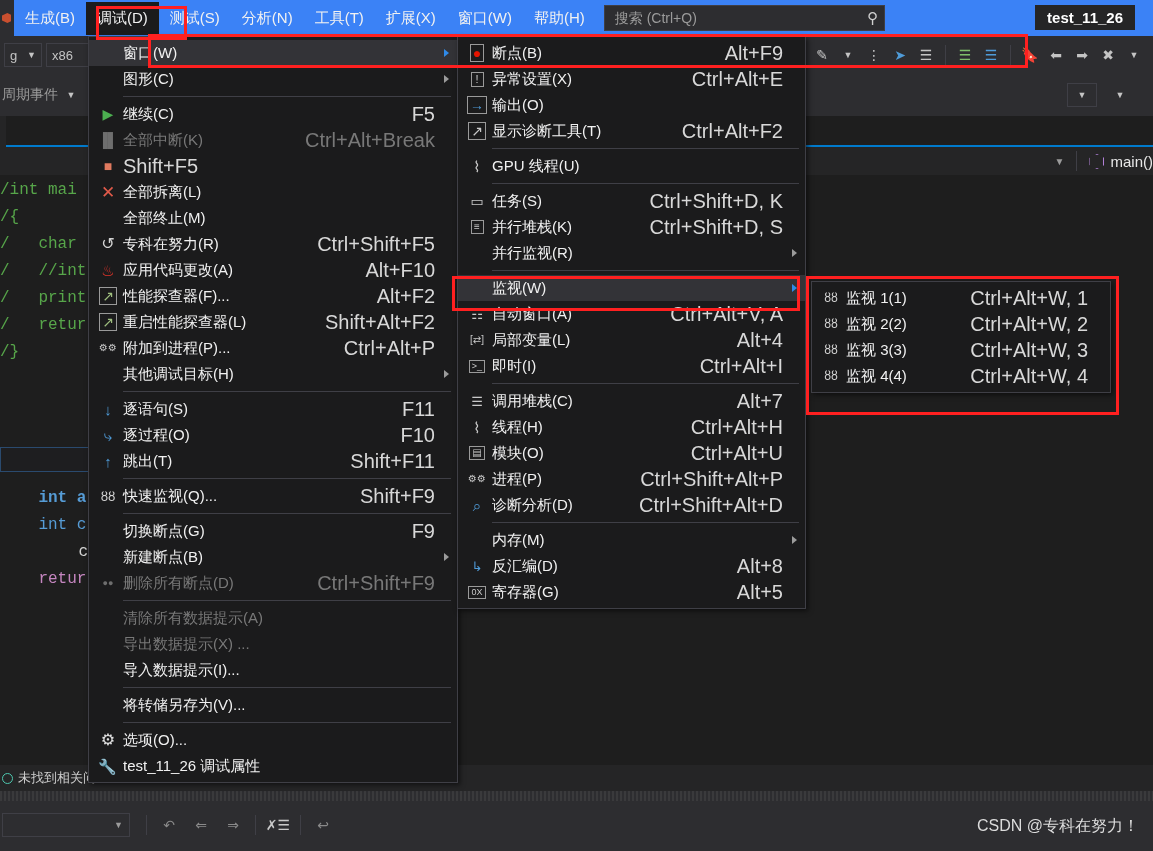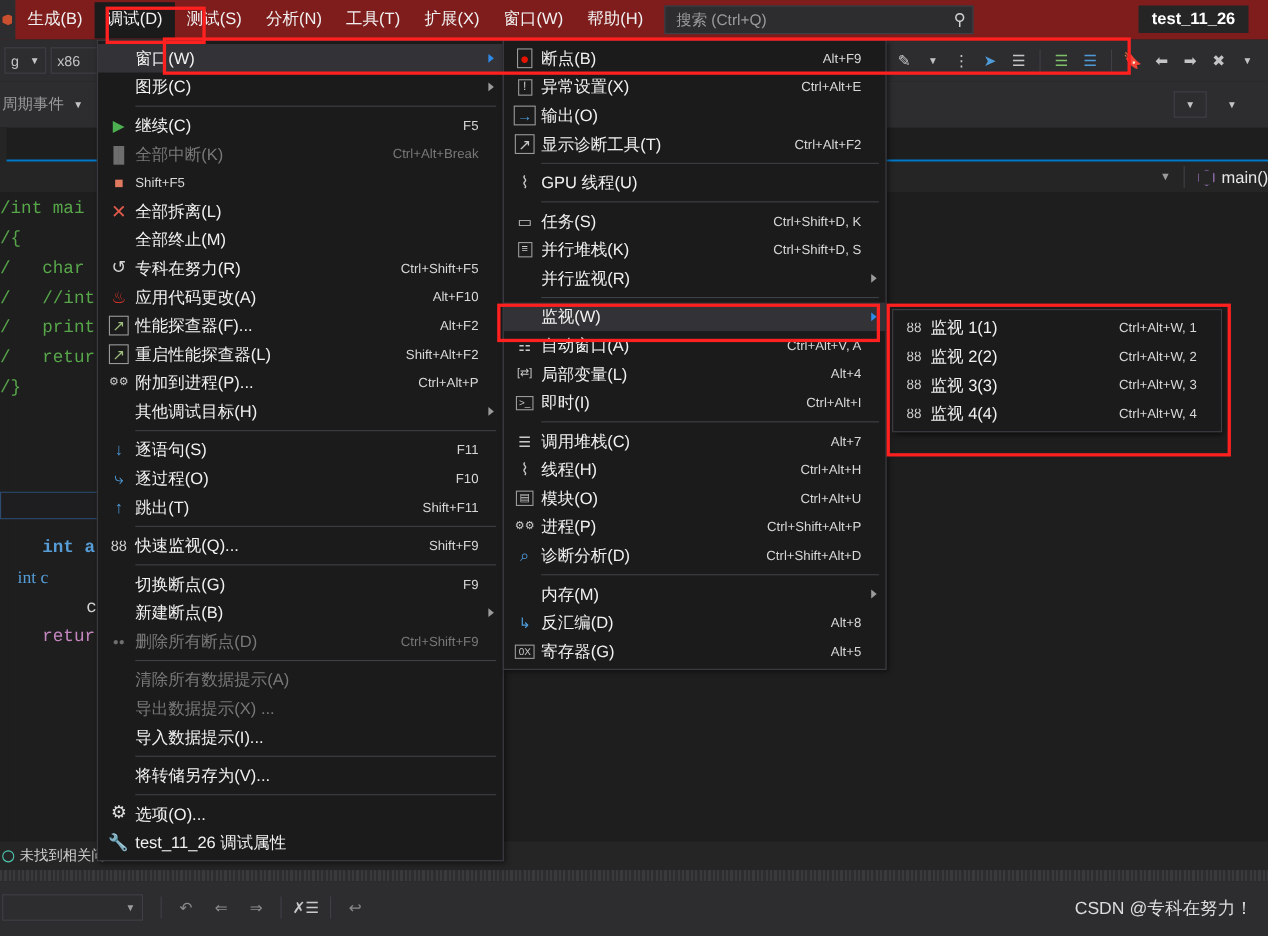--- a/index.html
+++ b/index.html
@@ -14,21 +14,21 @@
     position: relative;
     width: 1153px; height: 851px;
     background: #1e1e1e;
     color: #f1f1f1;
   }
 
   
   .menubar {
     position: absolute; left: 0; top: 0;
     width: 1153px; height: 36px;
-    background: #7f1d1d;
+    background: #3b82f6;
     display: flex; align-items: center;
   }
   .menubar-logo {
     width: 14px; height: 36px;
     background: #2d2d30;
   }
   .menubar-logo::after {
     content: ""; display:block;
     margin: 13px 0 0 2px;
     width: 9px; height: 10px;
@@ -171,21 +171,21 @@
   .mrow.tall { height:26px; }
   .mrow.hl { background:#333337; }
   .mrow.disabled { color:#787878; }
   .mrow.disabled .mshort { color:#787878; }
   .micon {
     width: 30px; min-width:30px; height:22px;
     display:flex; align-items:center; justify-content:center;
     font-size: 13px;
   }
   .mlabel { flex:1; padding-right: 20px; }
-  .mshort { color:#d8d8d8; font-size:12px; padding-right: 22px; }
+  .mshort { color:#d8d8d8; font-size:20px; padding-right: 22px; }
   .marrow {
     position:absolute; right: 8px; top:50%;
     transform: translateY(-50%);
     width:0;height:0;
     border-left:5px solid #2f8ae8;
     border-top:4px solid transparent;
     border-bottom:4px solid transparent;
   }
   .marrow.grey { border-left-color:#9b9b9b; }
   .msep {
@@ -323,21 +323,21 @@
     <div id="code-lines">
         <div class="code-line c-comment" style="top: 2px;">/int mai</div>
         <div class="code-line c-comment" style="top: 29px;">/{</div>
         <div class="code-line c-comment" style="top: 56px; text-align: center;">/   char</div>
         <div class="code-line c-comment" style="top: 83px;">/   //int</div>
         <div class="code-line c-comment" style="top: 110px;">/   print</div>
         <div class="code-line c-comment" style="top: 137px;">/   retur</div>
         <div class="code-line c-comment" style="top: 164px;">/}</div>
         <div class="code-line c-fn" style="top: 242px;">nt main(</div>
         <div class="code-line c-kw" style="top: 310px; font-weight: bold;">    int a</div>
-        <div class="code-line c-kw" style="top: 337px; font-family: Liberation Serif, serif;">    int c</div>
+        <div class="code-line c-kw" style="top: 337px;">    int c</div>
         <div class="code-line c-plain" style="top: 364px; padding-left: 40px;">    c = 3</div>
         <div class="code-line c-ret" style="top: 391px;">    retur</div>
       </div>
     <div class="code-hl" style="top:272px;"></div>
   </div>
 
   <div class="popup" id="debug-menu" style="left:88px; top:36px; width:370px;">
       <div class="mrow hl tall">
         <span class="micon"></span>
         <span class="mlabel">窗口(W)</span>

